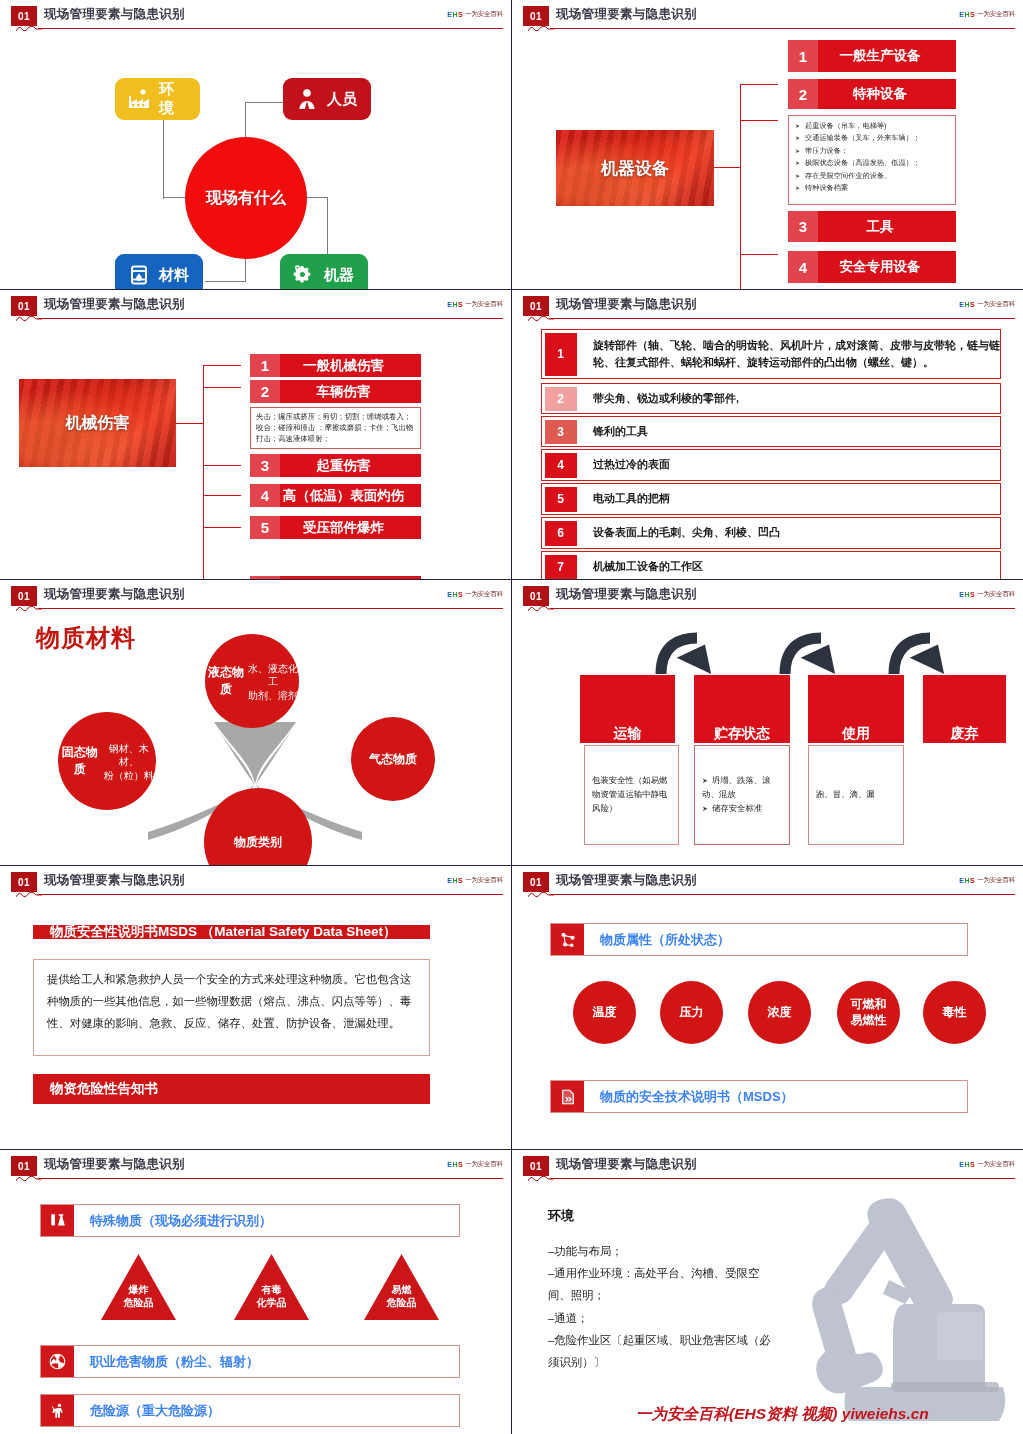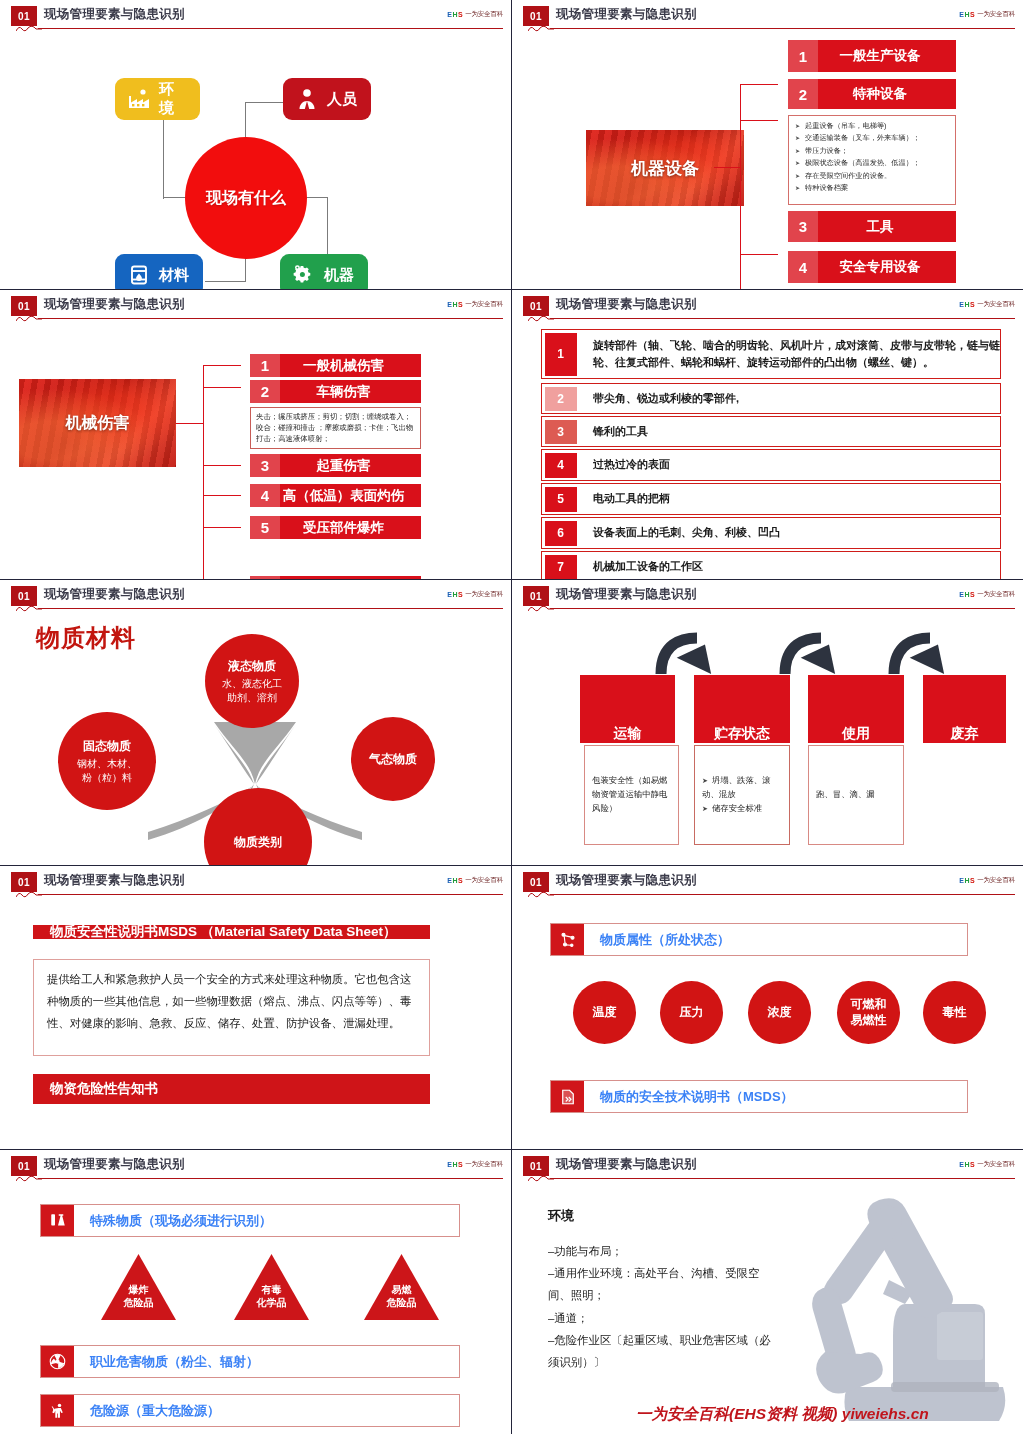--- a/index.html
+++ b/index.html
@@ -59,21 +59,21 @@
             font-size:7.4px; line-height:1.5; color:#1f1f1f; }
 
   
   .lrow { position:absolute; border:1.4px solid #cf1c19; display:flex; align-items:center; background:#fff; }
   .lrow .n { width:32px; align-self:stretch; background:#d9101a; color:#fff; font-weight:bold; font-size:12px;
              display:flex; align-items:center; justify-content:center; margin:2.5px; }
   .lrow .t { flex:1; font-size:11px; font-weight:bold; color:#1b1b1b; padding-left:14px; line-height:1.55; }
 
   
   .circ { position:absolute; border-radius:50%; background:#d11414; color:#fff; text-align:center;
-          display:flex; flex-direction:column; align-items:center; justify-content:center; }
+          display:flex; flex-direction:row; align-items:center; justify-content:center; }
   .circ .h { font-weight:bold; font-size:12px; }
   .circ .d { font-size:10px; line-height:1.32; margin-top:2px; }
   .s5-title { position:absolute; font-size:24px; font-weight:bold; color:#c2160f; letter-spacing:1px; }
   .funnel { position:absolute; }
 
   
   .fbox { position:absolute; background:#d9101a; color:#fff; font-weight:bold; font-size:14px;
           display:flex; align-items:flex-end; justify-content:center; }
   .fdesc { position:absolute; border:1px solid #d88a84; background:#fff; font-size:8.4px; color:#1d1d1d;
            line-height:1.65; padding:5px 7px; display:flex; align-items:center; }
@@ -186,21 +186,21 @@
       <svg class="hdr-squig" viewBox="0 0 26 9">
           <path d="M0 7 Q3 1 6 5 T12 4 Q16 0 20 5 L26 5" stroke="#b01116" stroke-width="1" fill="none"></path>
         </svg>
       <div class="hdr-rule"></div>
       <div class="hdr-logo">
         <span class="ehs"><span>E</span><span>H</span><span>S</span></span>
         <span class="cn">一为安全百科</span>
       </div>
     </div>
     <div class="body">
-      <div class="thumb" style="left:44px;top:98px;width:158px;height:76px;margin-left:30px;">
+      <div class="thumb" style="left:44px;top:98px;width:158px;height:76px;">
         <span>机器设备</span>
       </div>
       <div class="tline" style="left:228px;top:52px;width:1.4px;height:212px;"></div>
       <div class="tline" style="left:202px;top:135px;width:27px;height:1.4px;"></div>
       <div class="tline" style="left:228px;top:52px;width:38px;height:1.4px;"></div>
       <div class="tline" style="left:228px;top:88px;width:38px;height:1.4px;"></div>
       <div class="tline" style="left:228px;top:222px;width:38px;height:1.4px;"></div>
 
       <div class="rbar" style="left:276px;top:8px;width:168px;height:32px;">
         <div class="num">1</div>

